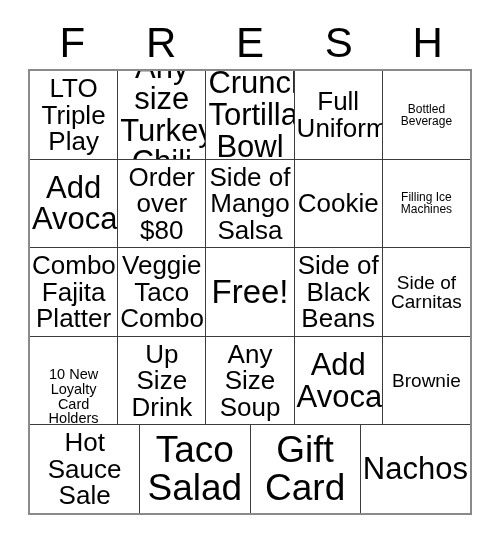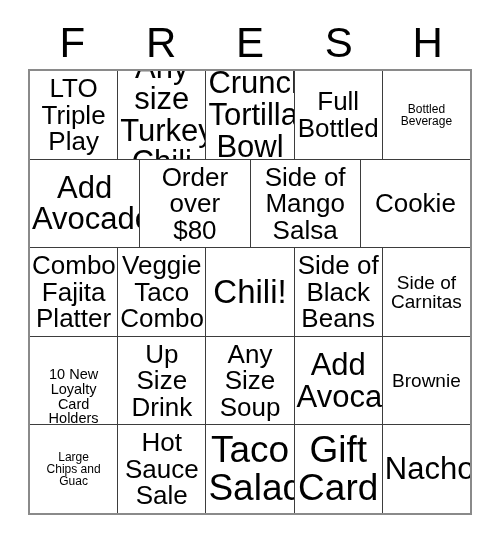--- a/index.html
+++ b/index.html
@@ -127,21 +127,21 @@
 Turkey
 Chili</span>
         </div>
         <div class="cell">
           <span class="cell-text fs-md">Crunchy
 Tortilla
 Bowl</span>
         </div>
         <div class="cell">
           <span class="cell-text fs-lg">Full
-Bottled</span>
+Uniform</span>
         </div>
         <div class="cell">
           <span class="cell-text fs-xs">Bottled
 Beverage</span>
         </div>
       </div>
       <div class="grid-row">
         <div class="cell">
           <span class="cell-text fs-md">Add
 Avocado</span>
@@ -152,34 +152,38 @@
 $80</span>
         </div>
         <div class="cell">
           <span class="cell-text fs-lg">Side of
 Mango
 Salsa</span>
         </div>
         <div class="cell">
           <span class="cell-text fs-lg">Cookie</span>
         </div>
+        <div class="cell">
+          <span class="cell-text fs-xs">Filling Ice
+Machines</span>
+        </div>
       </div>
       <div class="grid-row">
         <div class="cell">
           <span class="cell-text fs-lg">Combo
 Fajita
 Platter</span>
         </div>
         <div class="cell">
           <span class="cell-text fs-lg">Veggie
 Taco
 Combo</span>
         </div>
         <div class="cell">
-          <span class="cell-text fs-xl">Chili!</span>
+          <span class="cell-text fs-xl">Free!</span>
         </div>
         <div class="cell">
           <span class="cell-text fs-lg">Side of
 Black
 Beans</span>
         </div>
         <div class="cell">
           <span class="cell-text fs-sm">Side of
 Carnitas</span>
         </div>
@@ -204,25 +208,20 @@
         <div class="cell">
           <span class="cell-text fs-md">Add
 Avocado</span>
         </div>
         <div class="cell">
           <span class="cell-text fs-sm">Brownie</span>
         </div>
       </div>
       <div class="grid-row">
         <div class="cell">
-          <span class="cell-text fs-xs">Large
-Chips and
-Guac</span>
-        </div>
-        <div class="cell">
           <span class="cell-text fs-lg">Hot
 Sauce
 Sale</span>
         </div>
         <div class="cell">
           <span class="cell-text fs-xxl">Taco
 Salad</span>
         </div>
         <div class="cell">
           <span class="cell-text fs-xxl">Gift

